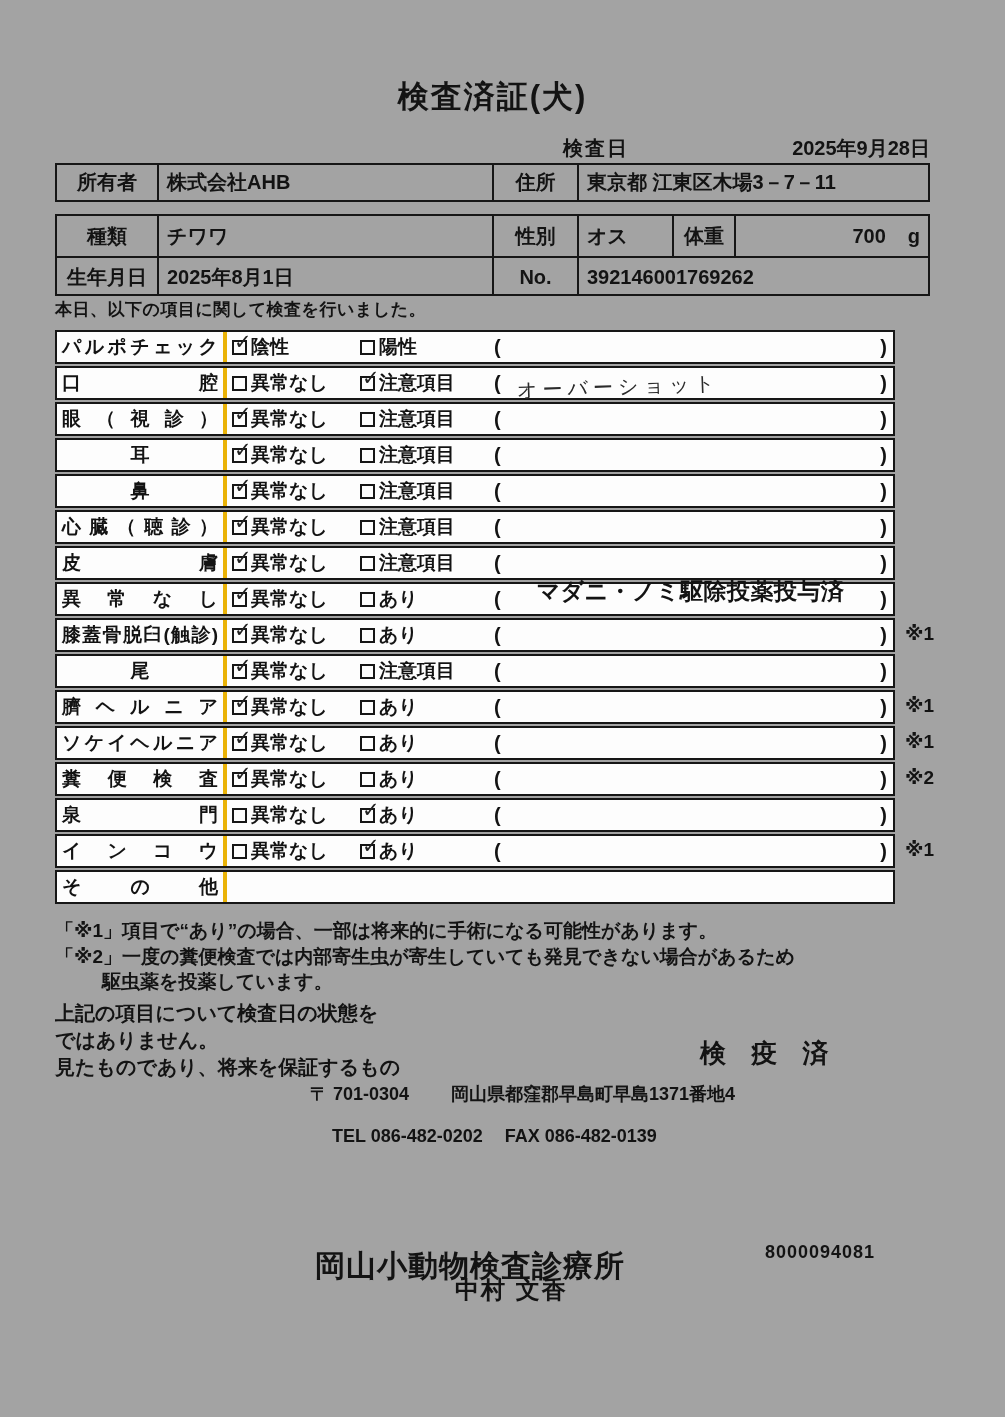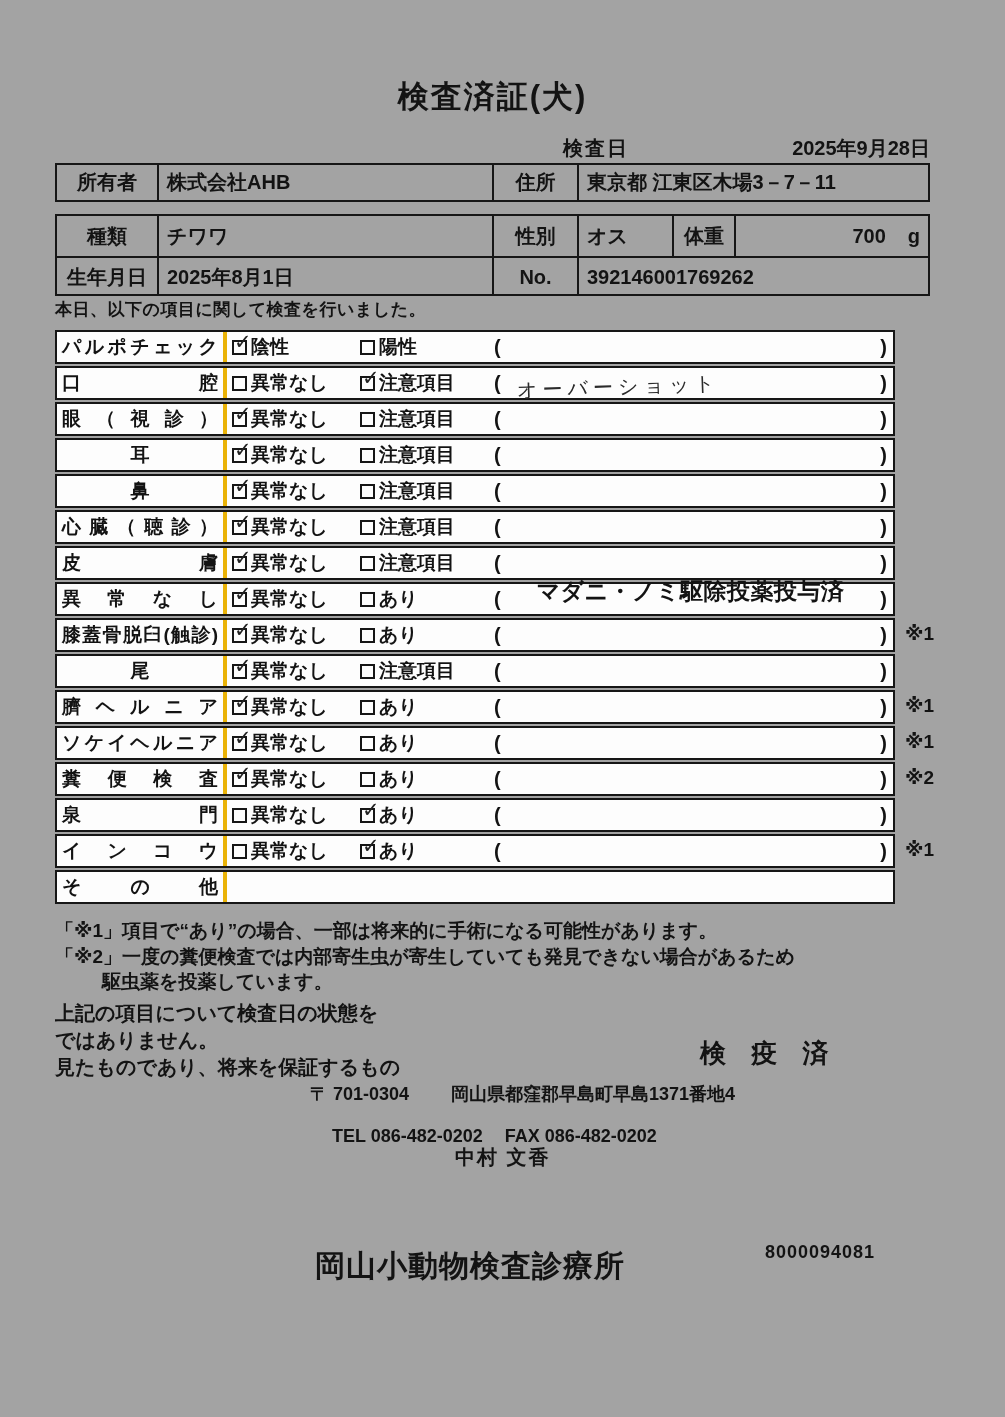--- a/index.html
+++ b/index.html
@@ -63,21 +63,21 @@
   .note2b { top:969px; font-size:19px; font-weight:600; padding-left:47px; }
   .disclaimer { top:1000px; width:460px; font-size:20px; font-weight:700; line-height:27px; }
   .stamp { top:1036px; left:700px; width:auto; font-size:26px; font-weight:700; letter-spacing:9px; white-space:nowrap; }
   .postal-row { top:1082px; display:flex; font-size:18px; font-weight:700; }
   .postal-row .zip { margin-left:255px; }
   .postal-row .addr { margin-left:42px; }
   .tel-row { top:1126px; display:flex; font-size:18px; font-weight:600; }
   .tel-row .tel { margin-left:277px; }
   .tel-row .fax { margin-left:22px; }
   .clinic { top:1246px; padding-left:260px; font-size:30px; font-weight:700; letter-spacing:1px; }
-  .vet { top:1144px; padding-left:400px; font-size:20px; font-weight:600; letter-spacing:2px; }
+  .vet { top:1274px; padding-left:400px; font-size:24px; font-weight:600; letter-spacing:2px; }
   .docno { top:1242px; text-align:right; padding-right:55px; font-size:18px; font-weight:600; letter-spacing:1px; }
 </style>
 </head>
 <body>
 
 <div class="page">
 
   <div class="abs doc-title">検査済証(犬)</div>
 
   <div class="abs date-row">
@@ -404,20 +404,20 @@
 
   <div class="abs stamp">検 疫 済</div>
 
   <div class="abs postal-row">
     <span class="zip">〒 701-0304</span>
     <span class="addr">岡山県都窪郡早島町早島1371番地4</span>
   </div>
 
   <div class="abs tel-row">
     <span class="tel">TEL 086-482-0202</span>
-    <span class="fax">FAX 086-482-0202</span>
+    <span class="fax">FAX 086-482-0139</span>
   </div>
 
   <div class="abs clinic">岡山小動物検査診療所</div>
   <div class="abs vet">中村 文香</div>
   <div class="abs docno">8000094081</div>
 
 </div>
 
 </body></html>

